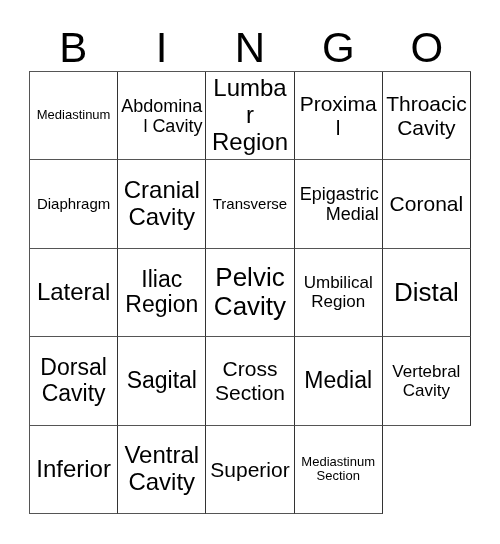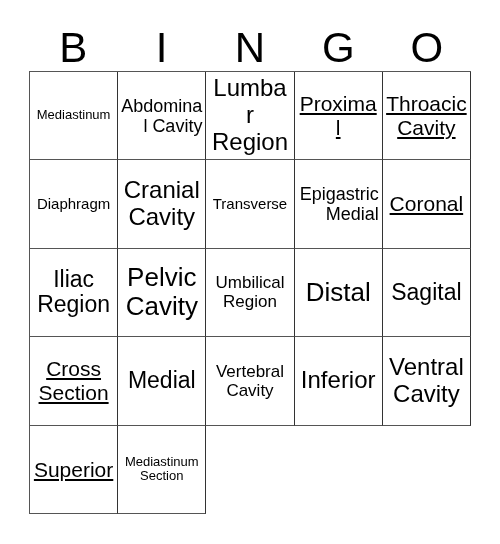--- a/index.html
+++ b/index.html
@@ -80,21 +80,21 @@
     line-height: 1.12;
     word-break: break-word;
     hyphens: none;
   }
 
   
   .fs-xs  { font-size: 13px; }
   .fs-s   { font-size: 15px; }
   .fs-m   { font-size: 17px; text-align: center; }
   .fs-ml  { font-size: 18px; text-align: right; }
-  .fs-l   { font-size: 21px; text-decoration: underline; }
+  .fs-l   { font-size: 21px; }
   .fs-xl  { font-size: 23px; }
   .fs-xxl { font-size: 24px; text-align: center; }
   .fs-huge{ font-size: 26px; }
 </style>
 </head>
 <body>
 
 <div class="card">
 
   <div class="header-row">
@@ -140,30 +140,36 @@
       <div class="cell">
         <span class="cell-text fs-s">Transverse</span>
       </div>
       <div class="cell">
         <span class="cell-text fs-ml">Epigastric Medial</span>
       </div>
       <div class="cell">
         <span class="cell-text fs-l">Coronal</span>
       </div>
       <div class="cell">
+        <span class="cell-text fs-xxl">Lateral</span>
+      </div>
+      <div class="cell">
         <span class="cell-text fs-xl">Iliac Region</span>
       </div>
       <div class="cell">
         <span class="cell-text fs-huge">Pelvic Cavity</span>
       </div>
       <div class="cell">
         <span class="cell-text fs-m">Umbilical Region</span>
       </div>
       <div class="cell">
         <span class="cell-text fs-huge">Distal</span>
+      </div>
+      <div class="cell">
+        <span class="cell-text fs-xl">Dorsal Cavity</span>
       </div>
       <div class="cell">
         <span class="cell-text fs-xl">Sagital</span>
       </div>
       <div class="cell">
         <span class="cell-text fs-l">Cross Section</span>
       </div>
       <div class="cell">
         <span class="cell-text fs-xl">Medial</span>
       </div>

